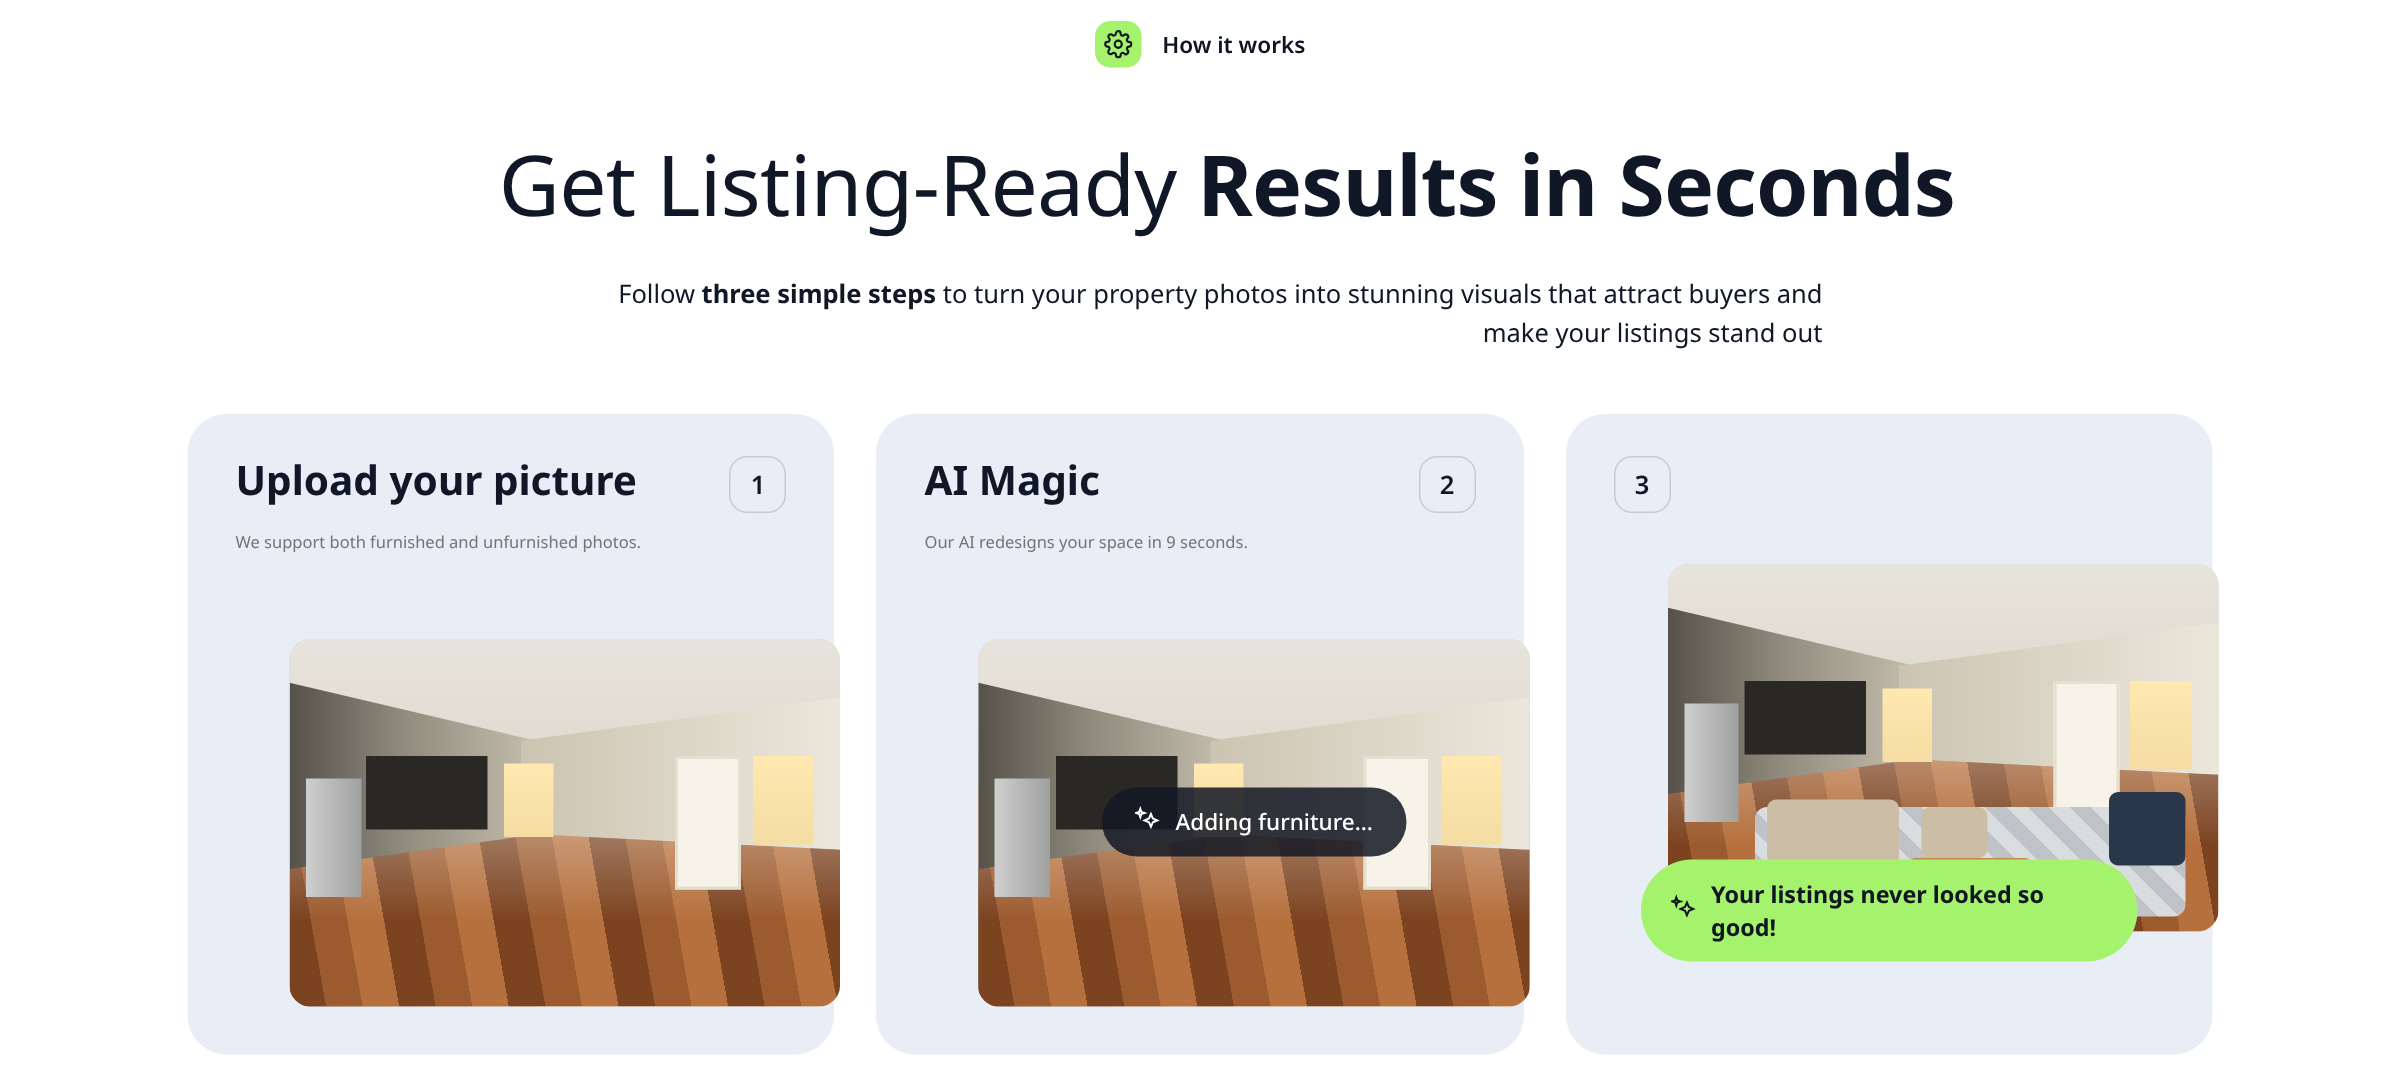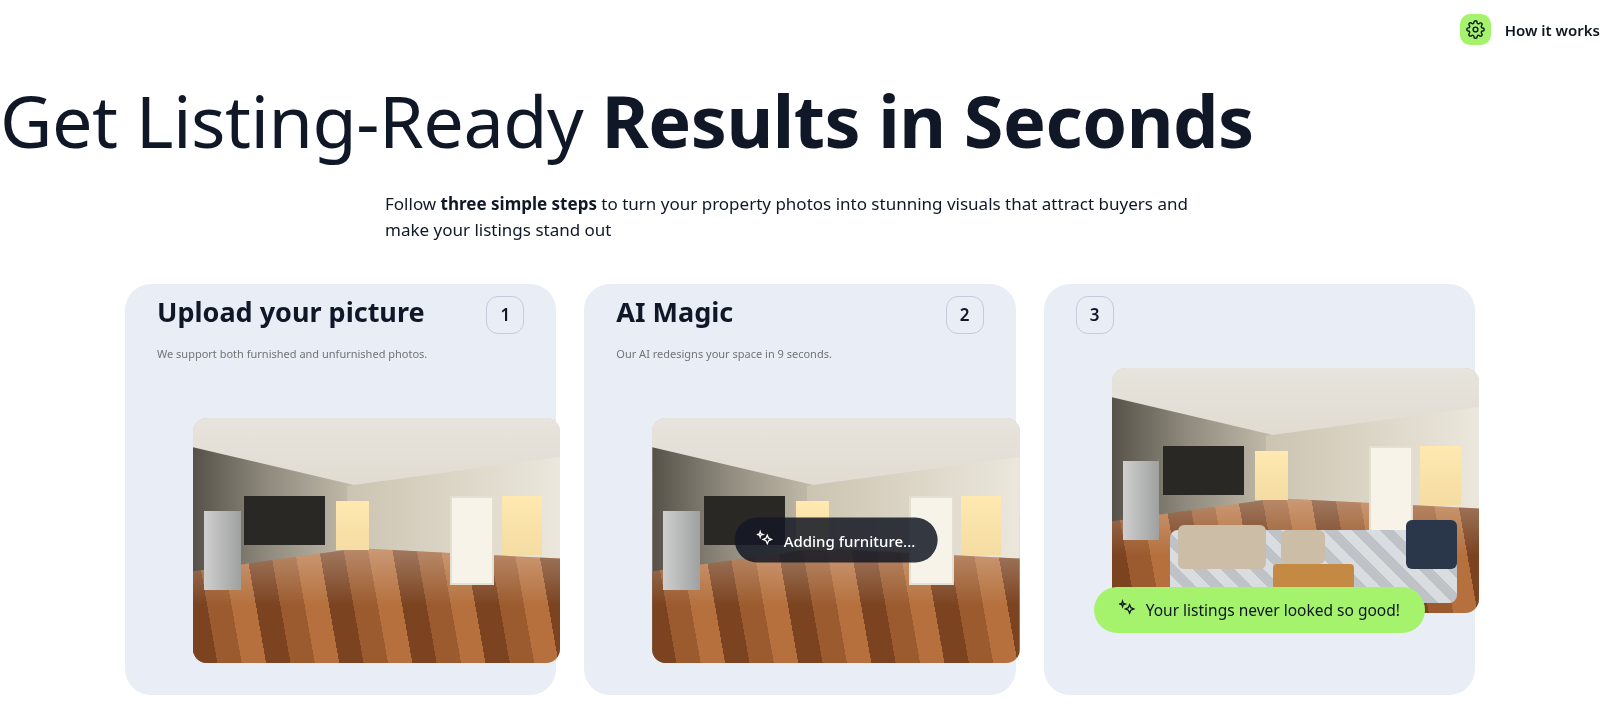--- a/index.html
+++ b/index.html
@@ -4,47 +4,47 @@
 <style>
   * { margin:0; padding:0; box-sizing:border-box; }
   body {
     font-family: system-ui, -apple-system, "Segoe UI", Roboto, Helvetica, Arial, sans-serif;
     background:#fff;
     color:#0f1521;
     width:1600px;
   }
   .wrap { width:100%; padding:14px 0 40px; }
   .top {
-    display:flex; align-items:center; justify-content:flex-end; gap:14px;
-    margin-bottom:26px;
+    display:flex; align-items:center; justify-content:center; gap:14px;
+    margin-bottom:40px;
   }
   .top .chip {
     width:31px; height:31px; background:#a5f36d; border-radius:10px;
     display:flex; align-items:center; justify-content:center;
   }
   .top .chip svg { width:19px; height:19px; stroke:#0f1521; stroke-width:1.8; fill:none; }
   .top .label { font-size:15px; font-weight:600; color:#0f1521; }
 
   .headline {
-    font-size:72px; letter-spacing:-0.5px; color:#101828;
-    margin-bottom:22px; font-weight:400;
+    text-align:center; font-size:56px; letter-spacing:-0.5px; color:#101828;
+    margin-bottom:22px; font-weight:400;margin-left:36px;
   }
   .headline .bold { font-weight:700; }
 
   .sub {
-    text-align:left; font-size:17px; color:#101828; max-width:830px;
+    text-align:right; font-size:17px; color:#101828; max-width:830px;
     margin:0 auto 40px; line-height:1.55;
   }
   .sub .bold { font-weight:700; }
 
   .cards {
     display:flex; gap:28px; justify-content:center; padding:0 125px;
   }
   .card {
-    flex:1; background:#e9edf6; border-radius:26px; padding:12px 32px 32px;
+    flex:1; background:#e9edf6; border-radius:26px; padding:28px 32px 32px;
     display:flex; flex-direction:column;
   }
   .card-head {
     display:flex; align-items:flex-start; justify-content:space-between; gap:14px;
     margin-bottom:12px;
   }
   .card-title { font-size:27px; font-weight:700; color:#101828; line-height:1.2; }
   .num {
     min-width:38px; height:38px; border:1px solid #c7c9dc; border-radius:12px;
     display:flex; align-items:center; justify-content:center;
@@ -87,21 +87,21 @@
     background:rgba(20,24,36,.86); color:#fff;
     padding:12px 22px; border-radius:999px; display:flex; align-items:center; gap:10px;
     font-size:15px; font-weight:500; white-space:nowrap;
   }
   .overlay svg{ width:17px; height:17px; stroke:#fff; stroke-width:1.8; fill:none; }
 
   .banner {
     position:absolute; left:18px; right:18px; bottom:-20px;
     background:#a5f36d; color:#0f1521;
     padding:12px 20px; border-radius:999px; display:flex; align-items:center; gap:10px;
-    font-size:15.5px; font-weight:400; justify-content:center;
+    font-size:15.5px; font-weight:700; justify-content:center;
   }
   .card3 .media-wrap{ position:relative; }
   .banner svg{ width:17px; height:17px; stroke:#0f1521; stroke-width:1.8; fill:none;}
 </style>
 </head>
 <body>
 
 <div class="wrap">
 
   <div class="top">

